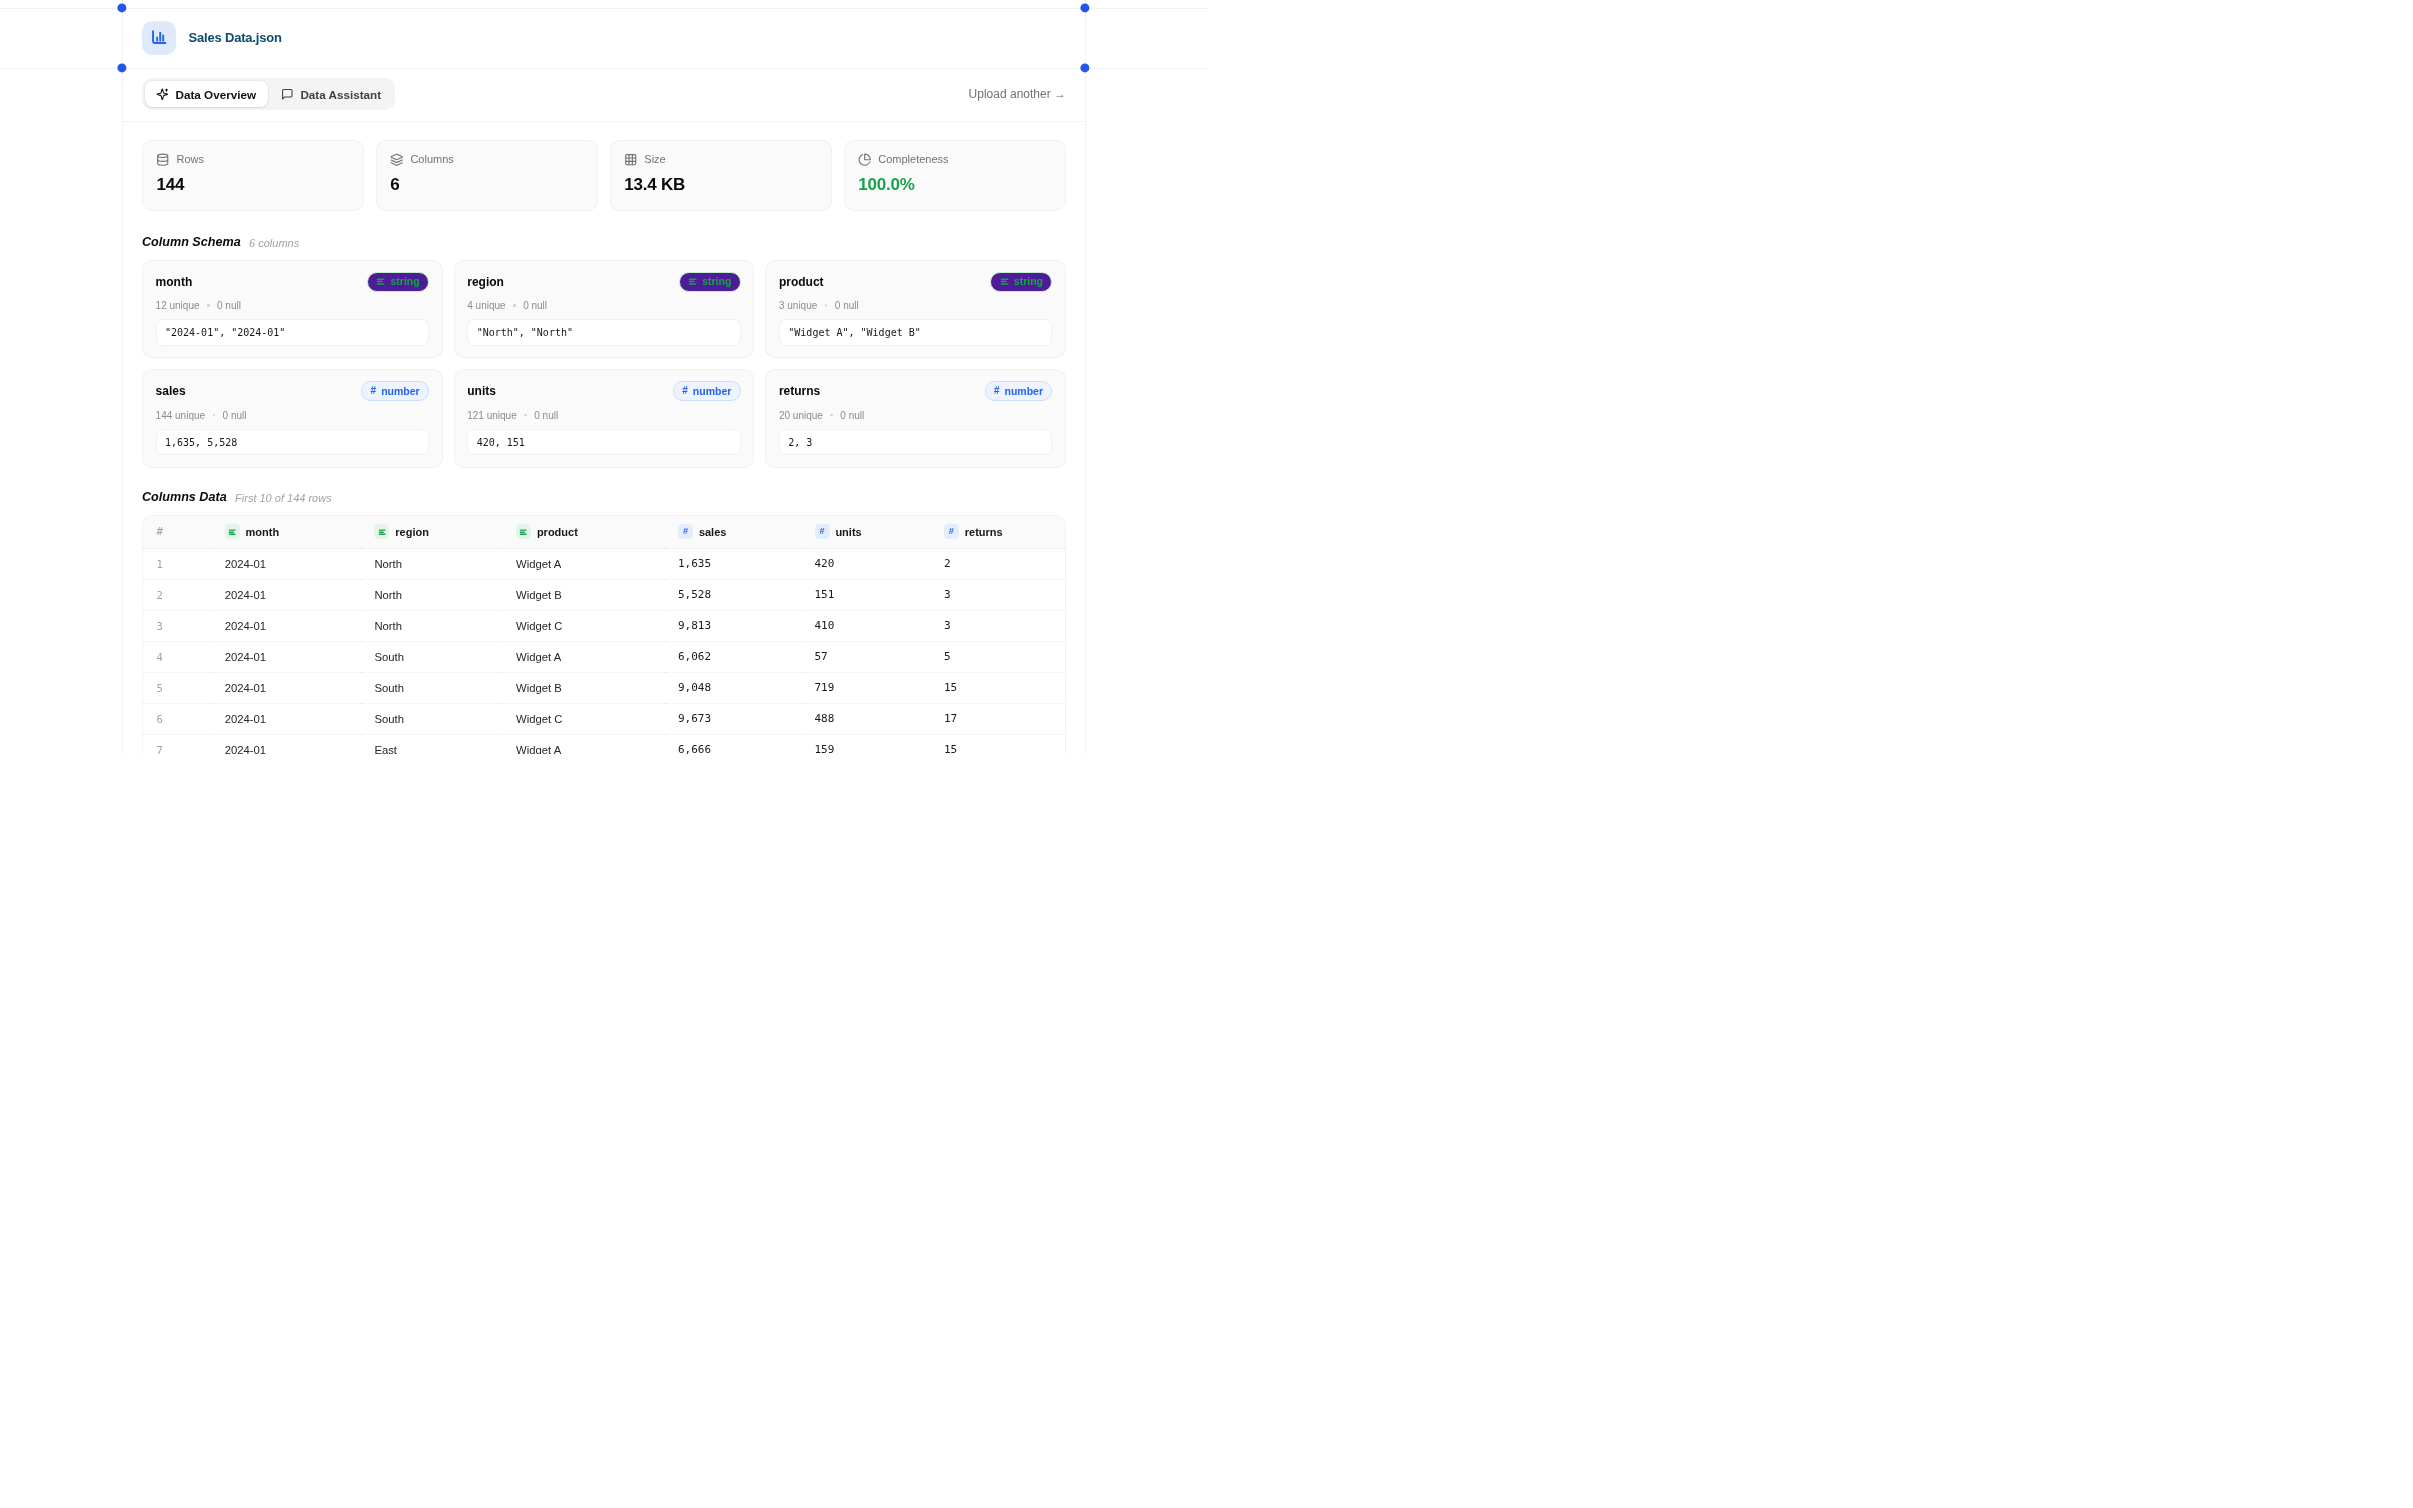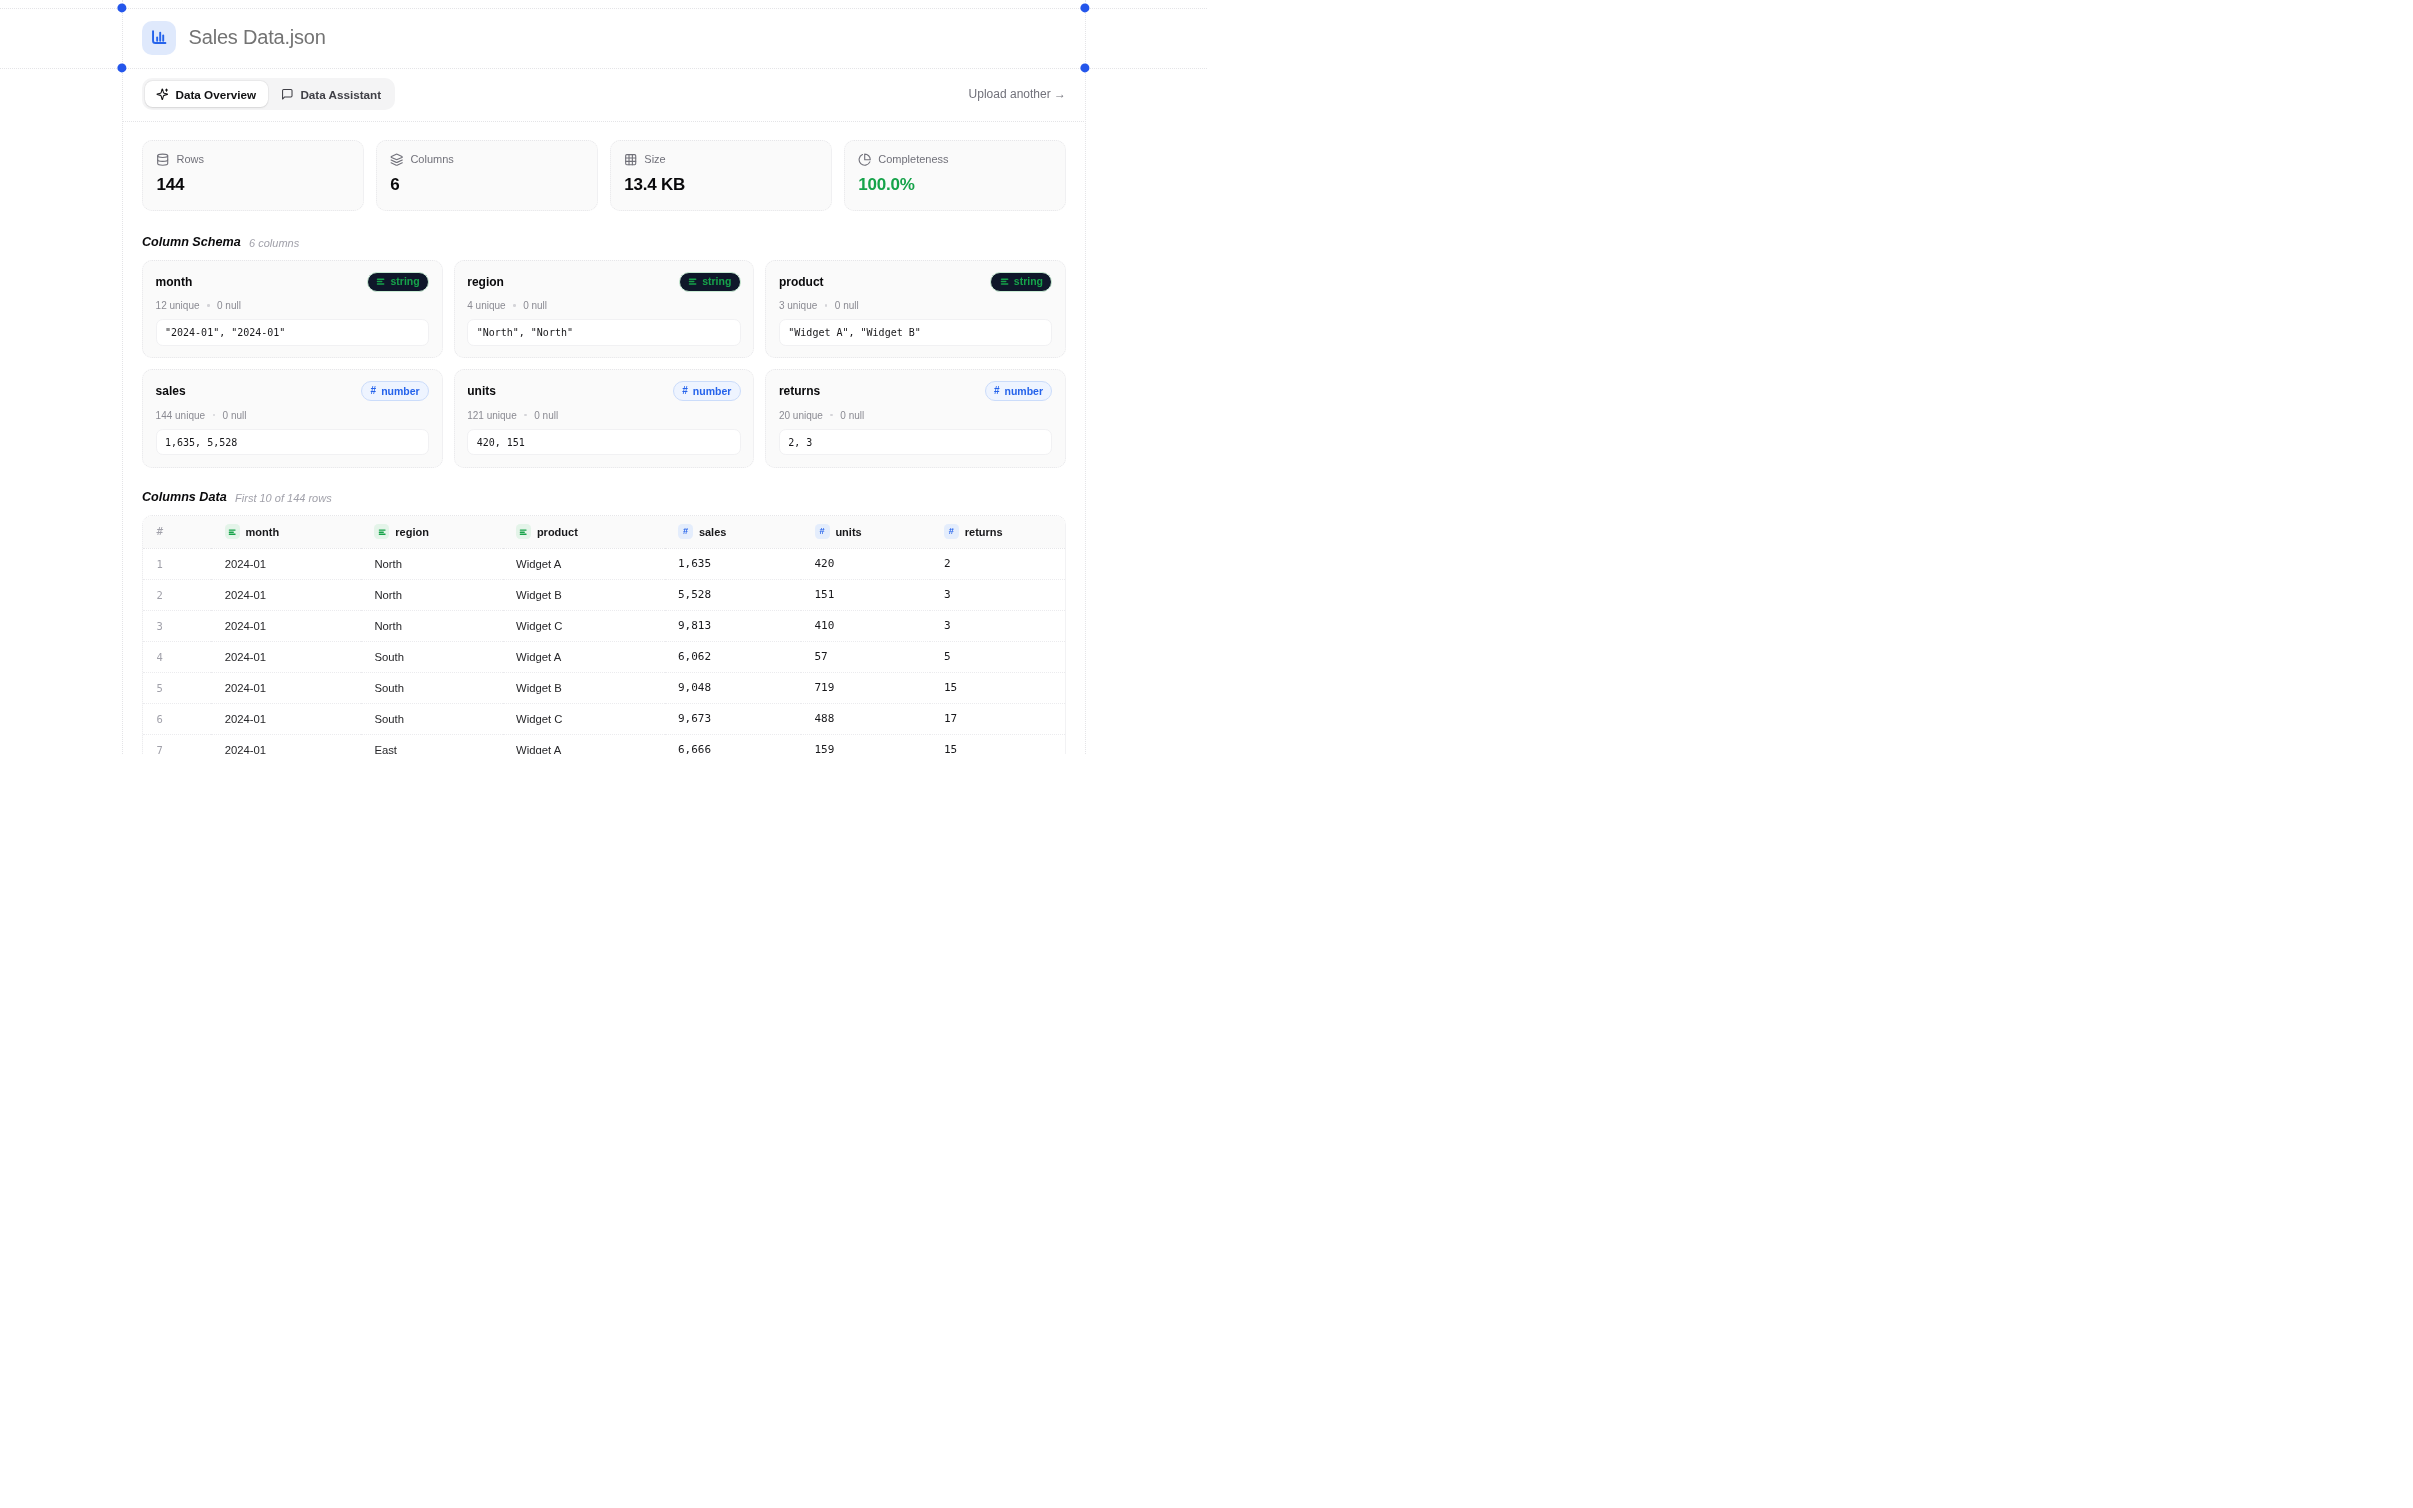--- a/index.html
+++ b/index.html
@@ -19,21 +19,21 @@
 
   
   .card { position: absolute; left: 122px; top: 7.5px; width: 964px; z-index: 2; }
 
   .card-header { height: 60px; display: flex; align-items: center; gap: 12.6px; padding: 0 20px; }
   .file-icon {
     width: 34px; height: 34px; border-radius: 10px; background: #dfe9fc;
     display: flex; align-items: center; justify-content: center; color: #2563eb; flex: 0 0 auto;
   }
   .file-icon svg { width: 22px; height: 22px; }
-  .file-title { font-size: 20px; font-weight: 400; letter-spacing: -0.2px; color: #737373; }
+  .file-title { font-size: 13px; font-weight: 700; letter-spacing: -0.2px; color: #0c4a6e; }
 
   .toolbar { height: 54px; display: flex; align-items: center; justify-content: space-between;
              padding: 0 20px; border-bottom: 1.7px dotted #e4e4e7; gap: 48px; }
   .tabs { display: inline-flex; align-items: center; background: #f4f4f5; border-radius: 10px; padding: 2.5px; gap: 1.7px; }
   .tab { display: inline-flex; align-items: center; gap: 6.7px; padding: 6.7px 11.7px; border-radius: 7.5px;
          font-size: 11.7px; font-weight: 600; color: #3f3f46; border: none; background: transparent; cursor: pointer;
          font-family: "Liberation Sans", sans-serif; }
   .tab.active { background: #ffffff; color: #111113; box-shadow: 0 0.8px 1.7px rgba(0,0,0,.10), 0 0 0 0.8px rgba(0,0,0,.035); }
   .tab svg { width: 12.6px; height: 12.6px; }
   .upload-link { font-size: 12px; color: #71717a; text-decoration: none; cursor: pointer; }
@@ -51,21 +51,21 @@
   .sec-head { display: flex; align-items: flex-end; gap: 8.4px; margin-bottom: 11px; font-style: italic; }
   .sec-title { font-size: 12.6px; font-weight: 700; color: #09090b; }
   .sec-sub { font-size: 11px; color: #a1a1aa; }
 
   
   .schema-grid { display: grid; grid-template-columns: repeat(3, 1fr); gap: 11px; margin-bottom: 22px; }
   .schema-card { border: 1.7px dotted #e6e6e9; background: #fafafa; border-radius: 10px; padding: 11px 12.6px 11.7px; }
   .sc-head { display: flex; align-items: center; justify-content: space-between; }
   .sc-name { font-size: 12px; font-weight: 700; color: #09090b; }
   .badge { display: inline-flex; align-items: center; gap: 5px; padding: 2.5px 8.4px 3.4px; border-radius: 837px; font-size: 10.5px; font-weight: 600; }
-  .badge.string { color: #16a34a; background: #0f172a; border: 0.8px solid #c9ecd4; }
+  .badge.string { color: #16a34a; background: #4c1d95; border: 0.8px solid #c9ecd4; }
   .badge.number { color: #2563eb; background: #eef4ff; border: 0.8px solid #cbdcfa; }
   .badge svg { width: 9.2px; height: 9.2px; }
   .badge .hash { font-size: 10px; font-weight: 700; line-height: 1; }
   .sc-meta { display: flex; align-items: center; gap: 7.5px; margin-top: 8.4px; font-size: 10px; color: #8b8b93; }
   .sc-dot { width: 2.5px; height: 2.5px; border-radius: 50%; background: #d4d4d8; }
   .sc-sample { margin-top: 8.4px; background: #ffffff; border: 0.8px solid #f1f1f3; border-radius: 6.7px; padding: 6.7px 8.4px;
                font-family: "DejaVu Sans Mono", monospace; font-size: 10px; color: #18181b; white-space: nowrap; overflow: hidden; }
 
   
   .table-wrap { border: 1.7px dotted #e6e6e9; border-radius: 10px; overflow: hidden; background: #fff; }

